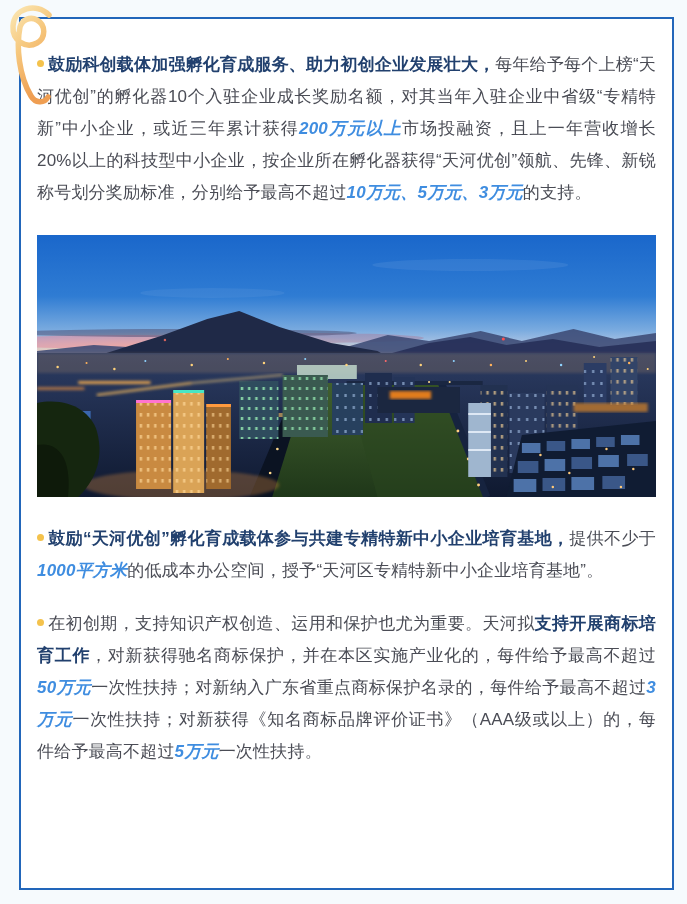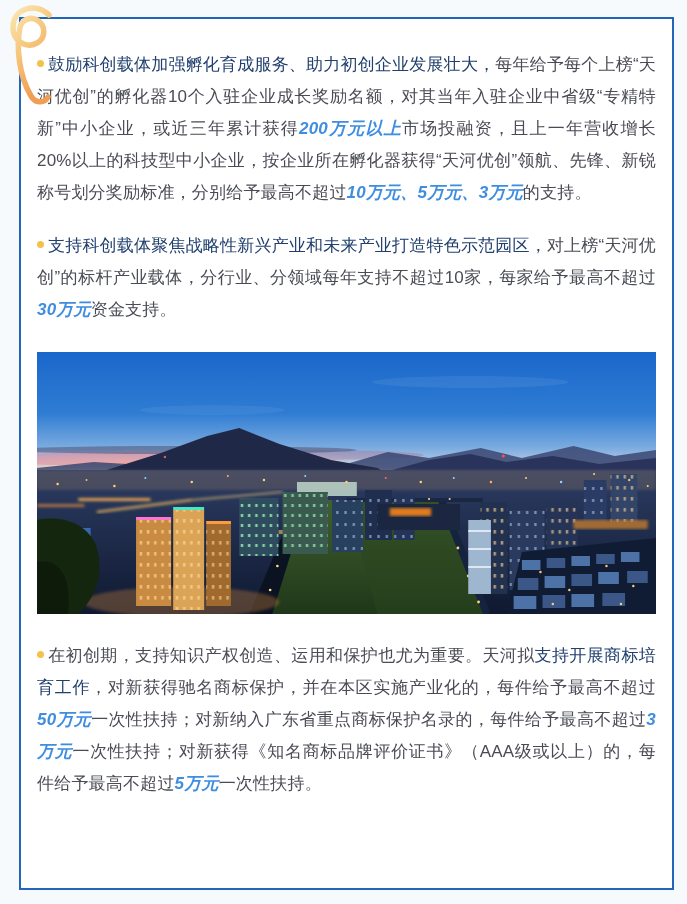--- a/index.html
+++ b/index.html
@@ -19,21 +19,21 @@
     overflow:hidden;
   }
   .para{
     font-size:17px;line-height:32px;color:var(--text,#4a4c55);
     text-align:justify;margin:0 0 21px 0;letter-spacing:.2px;
   }
   .bullet{
     display:inline-block;width:7px;height:7px;border-radius:50%;
     background:var(--bullet,#f4c24c);margin-right:4px;position:relative;top:-3px;
   }
-  .seg-strong{color:var(--strong,#21406e);font-weight:normal;}
+  .seg-strong{color:var(--strong,#21406e);font-weight:bold;}
   .seg-em{color:var(--em,#3f8de0);font-weight:bold;font-style:italic;}
   .seg-normal{}
   .photo{
     width:100%;height:262px;margin:26px 0 26px 0;
     overflow:hidden;background:#16233c;
   }
   .photo svg{display:block;width:100%;height:100%;}
   .clip{
     position:absolute;left:4px;top:1px;width:56px;height:110px;z-index:5;
   }
@@ -50,21 +50,20 @@
     </linearGradient>
   </defs>
   <path d="M 45 14 C 32 1 10 7 9 25 C 8 40 22 48 33 42 C 42 37 42 24 33 19 C 26 15 18 19 16 26 C 12 46 15 75 27 95 C 31 102 40 103 44 96" fill="none" stroke="url(#goldG)" stroke-width="5.5" stroke-linecap="round"></path>
 </svg>
 
 <div class="frame">
   <div class="content">
 
     <div>
         <div class="para"><span class="bullet"></span><span class="seg-strong">鼓励科创载体加强孵化育成服务、助力初创企业发展壮大，</span><span class="seg-normal">每年给予每个上榜“天河优创”的孵化器10个入驻企业成长奖励名额，对其当年入驻企业中省级“专精特新”中小企业，或近三年累计获得</span><span class="seg-em">200万元以上</span><span class="seg-normal">市场投融资，且上一年营收增长20%以上的科技型中小企业，按企业所在孵化器获得“天河优创”领航、先锋、新锐称号划分奖励标准，分别给予最高不超过</span><span class="seg-em">10万元、5万元、3万元</span><span class="seg-normal">的支持。</span></div>
-        <div class="para"><span class="bullet"></span><span class="seg-strong">支持科创载体聚焦战略性新兴产业和未来产业打造特色示范园区，</span><span class="seg-normal">对上榜“天河优创”的标杆产业载体，分行业、分领域每年支持不超过10家，每家给予最高不超过</span><span class="seg-em">30万元</span><span class="seg-normal">资金支持。</span></div>
       </div>
 
     <div class="photo">
       <svg viewBox="0 0 600 262" preserveAspectRatio="none" aria-hidden="true">
         <defs>
           <linearGradient id="sky" x1="0" y1="0" x2="0" y2="1">
             <stop offset="0" stop-color="#1a67cb"></stop>
             <stop offset="0.5" stop-color="#2f7cd3"></stop>
             <stop offset="0.78" stop-color="#7aabdf"></stop>
             <stop offset="0.95" stop-color="#c3d0e6"></stop>
@@ -229,17 +228,18 @@
             <circle cx="474" cy="126" r="1" fill="#ffd27a"></circle>
           <circle cx="508" cy="130" r="1.2" fill="#8fd4ff"></circle>
             <circle cx="540" cy="122" r="1" fill="#ffd27a"></circle>
           <circle cx="574" cy="128" r="1.2" fill="#ffb15a"></circle>
             <circle cx="592" cy="134" r="1" fill="#ffd27a"></circle>
         </g>
       </svg>
     </div>
 
     <div>
+        <div class="para"><span class="bullet"></span><span class="seg-strong">鼓励“天河优创”孵化育成载体参与共建专精特新中小企业培育基地，</span><span class="seg-normal">提供不少于</span><span class="seg-em">1000平方米</span><span class="seg-normal">的低成本办公空间，授予“天河区专精特新中小企业培育基地”。</span></div>
         <div class="para"><span class="bullet"></span><span class="seg-normal">在初创期，支持知识产权创造、运用和保护也尤为重要。天河拟</span><span class="seg-strong">支持开展商标培育工作</span><span class="seg-normal">，对新获得驰名商标保护，并在本区实施产业化的，每件给予最高不超过</span><span class="seg-em">50万元</span><span class="seg-normal">一次性扶持；对新纳入广东省重点商标保护名录的，每件给予最高不超过</span><span class="seg-em">3万元</span><span class="seg-normal">一次性扶持；对新获得《知名商标品牌评价证书》（AAA级或以上）的，每件给予最高不超过</span><span class="seg-em">5万元</span><span class="seg-normal">一次性扶持。</span></div>
       </div>
 
   </div>
 </div>
 
 </body></html>

